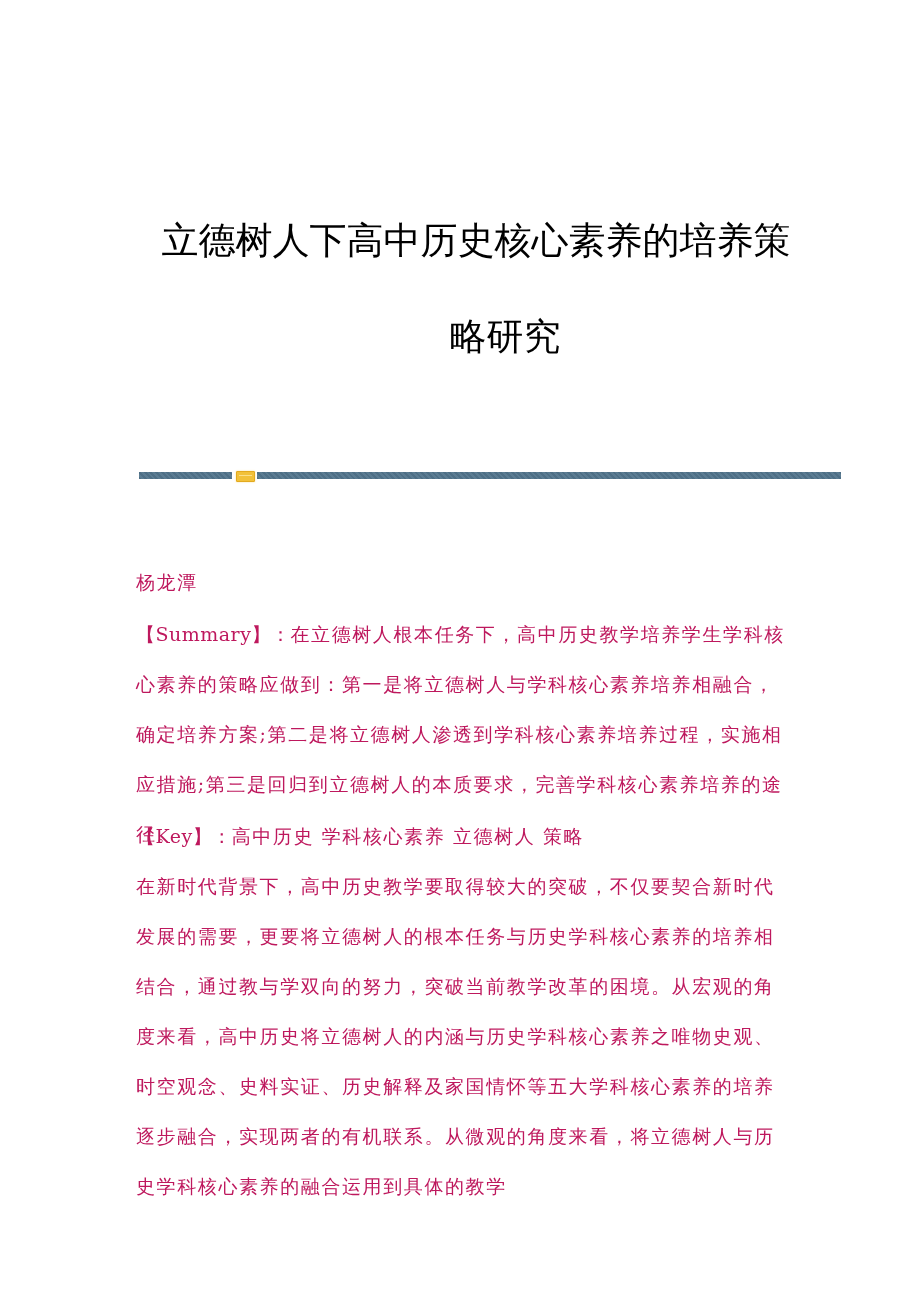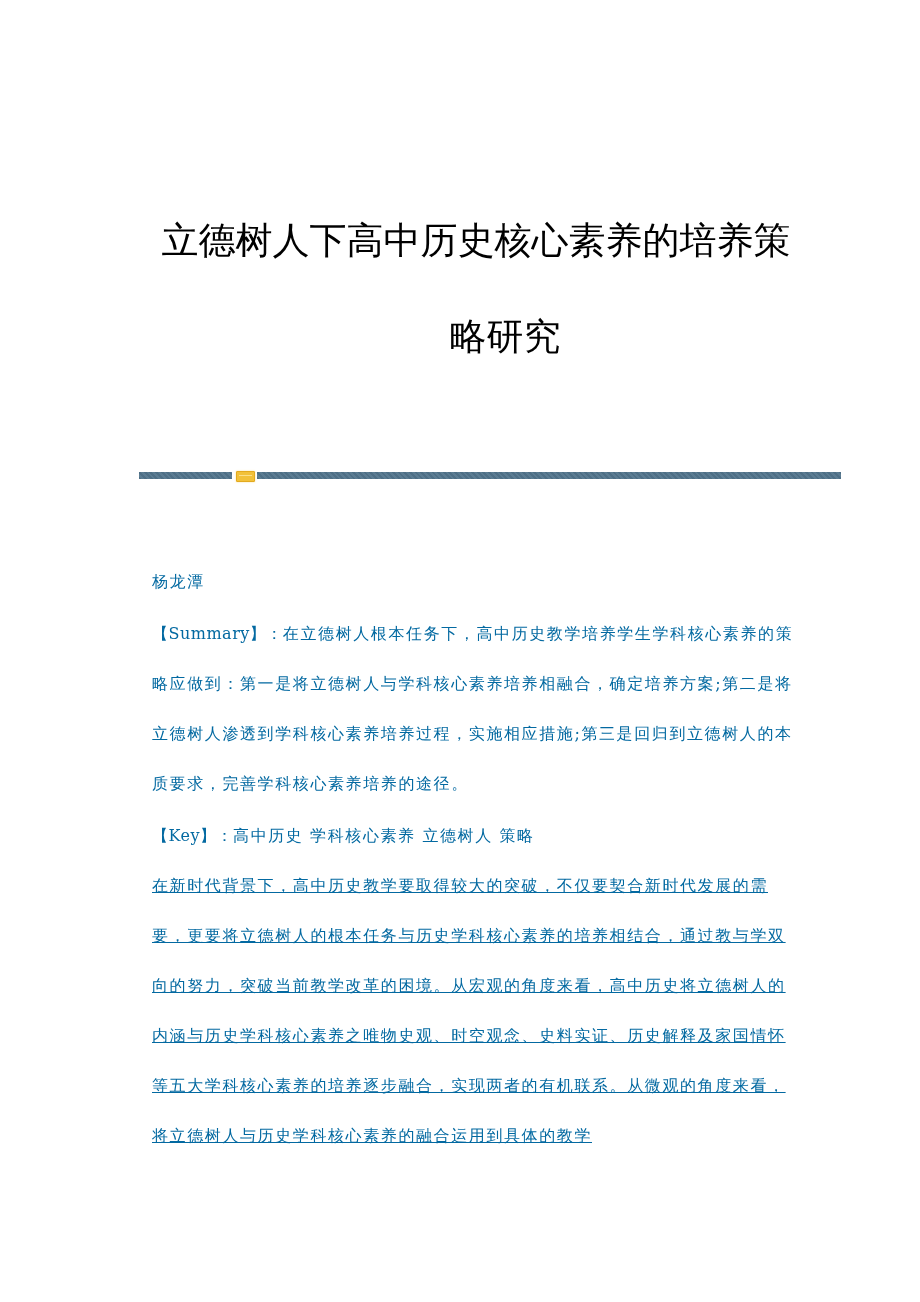--- a/index.html
+++ b/index.html
@@ -57,31 +57,31 @@
     }
     .divider .ornament::after {
       content: "";
       position: absolute;
       left: 2px; right: 2px; top: 3px;
       height: 1px;
       background: #fbe08a;
     }
     .body-text {
       position: absolute;
-      left: 152px;
+      left: 136px;
       width: 650px;
-      font-size: 16px;
+      font-size: 19px;
       line-height: 50px;
       letter-spacing: 1.6px;
-      color: #0369a1;
+      color: #be185d;
     }
     .author { top: 557px; }
     .summary { top: 609px; }
     .keywords { top: 811px; }
-    .para { top: 861px; text-decoration: underline; }
+    .para { top: 861px; }
     .label { letter-spacing: 0.5px; margin-top: 48px; }
   </style>
 </head>
 <body>
 
 <div>
   <div class="title title-l1">立德树人下高中历史核心素养的培养策</div>
   <div class="title title-l2">略研究</div>
 
   <div class="divider">

